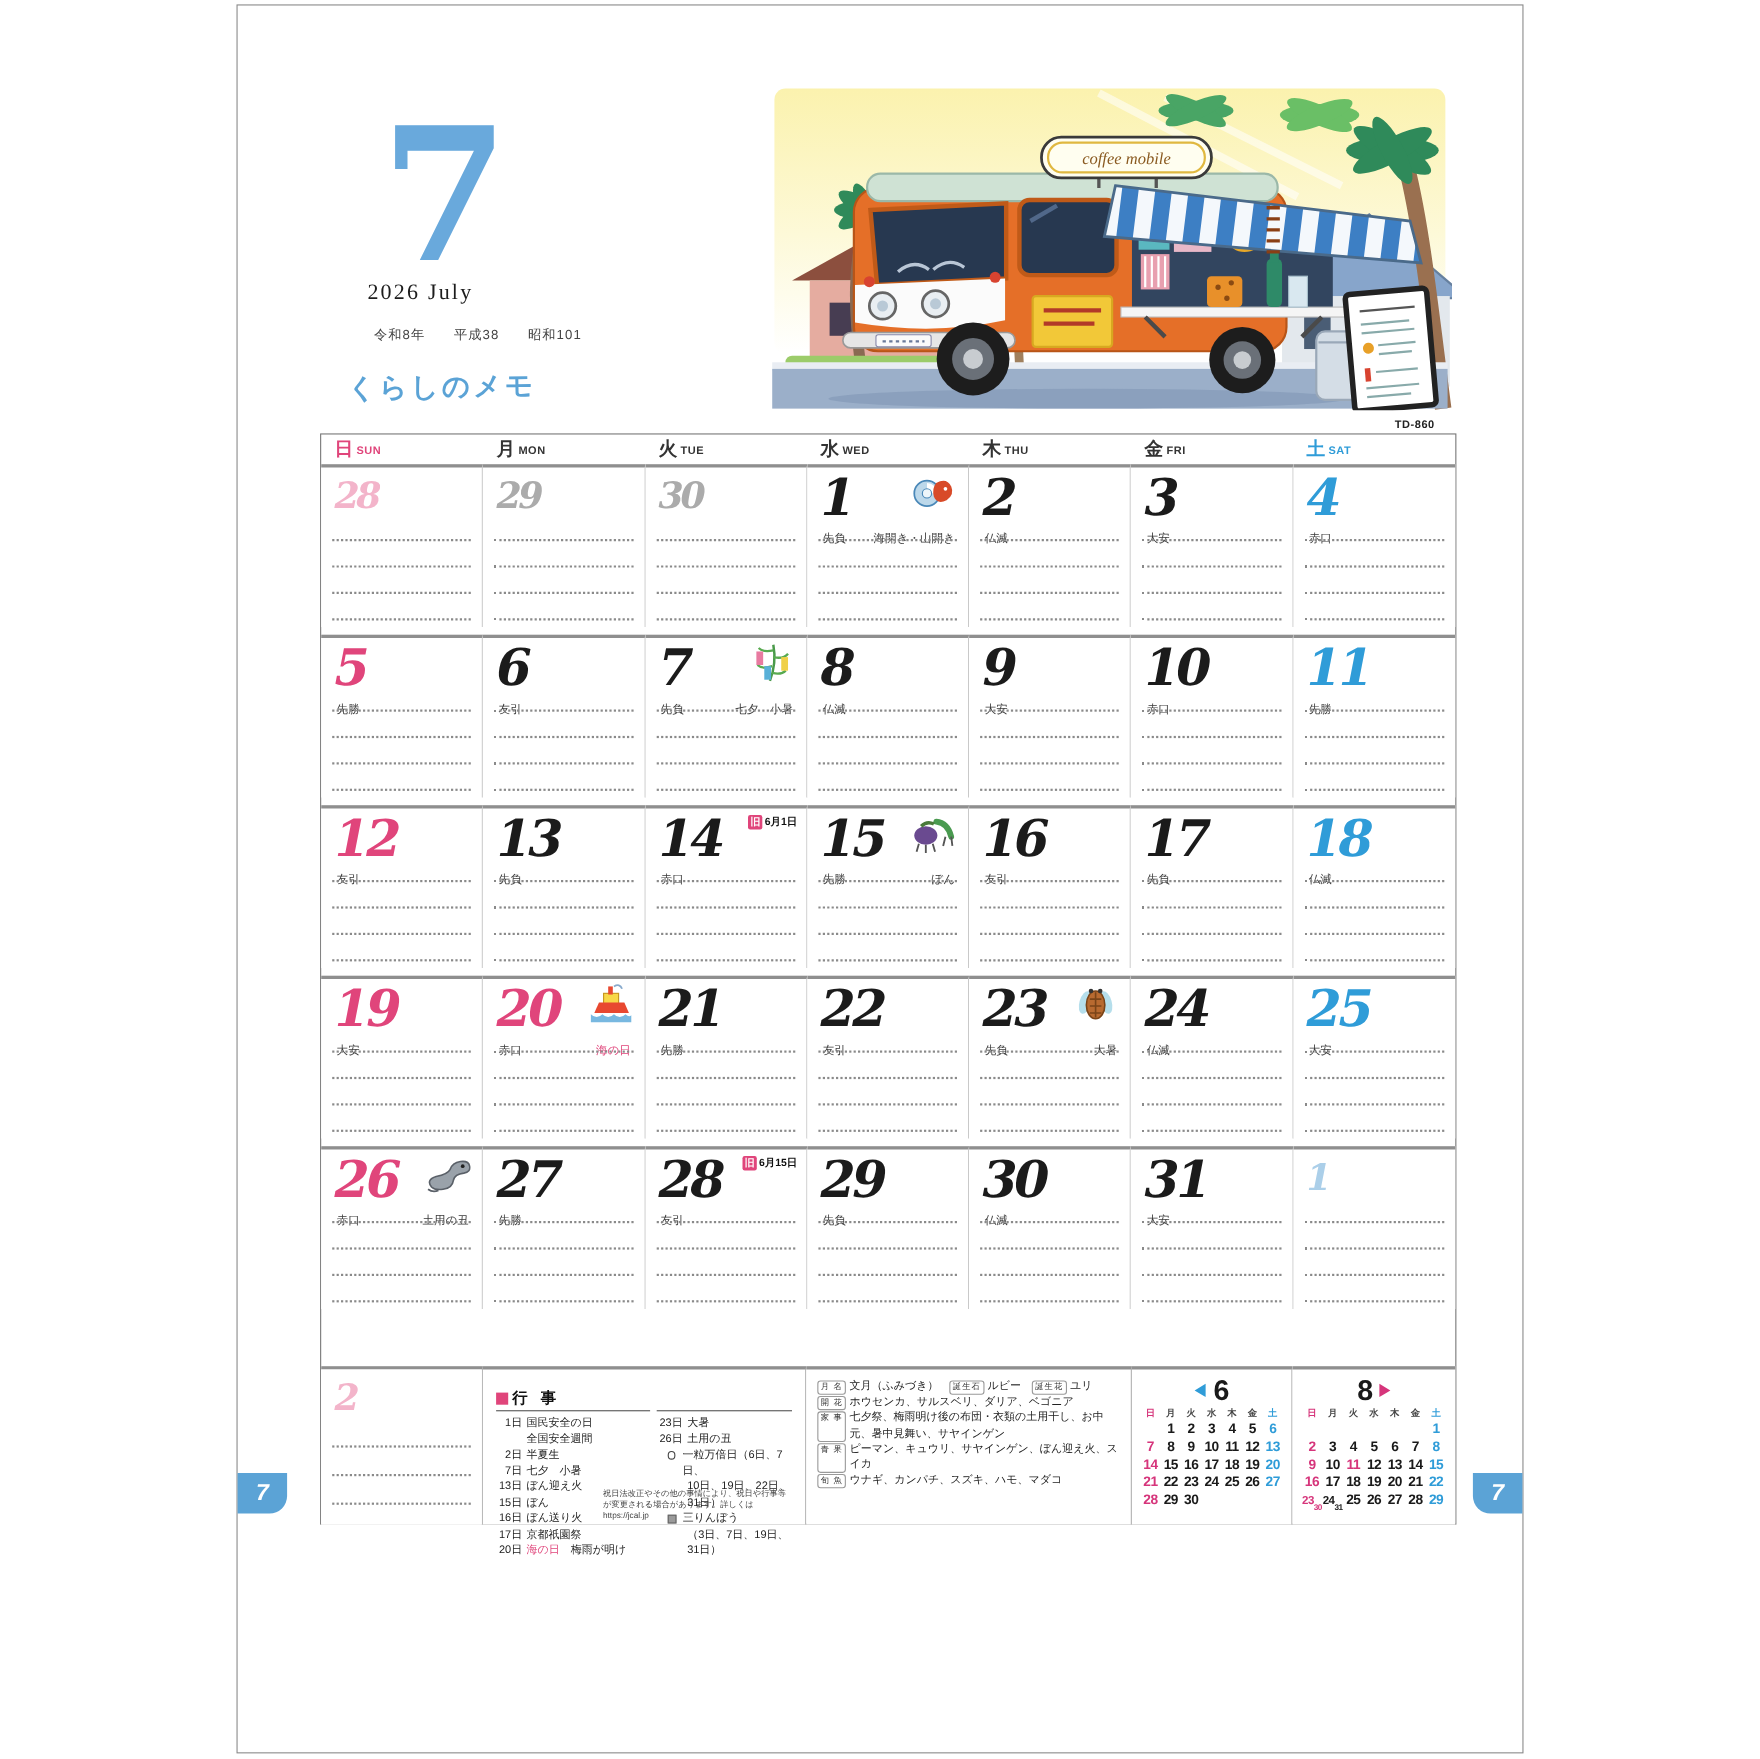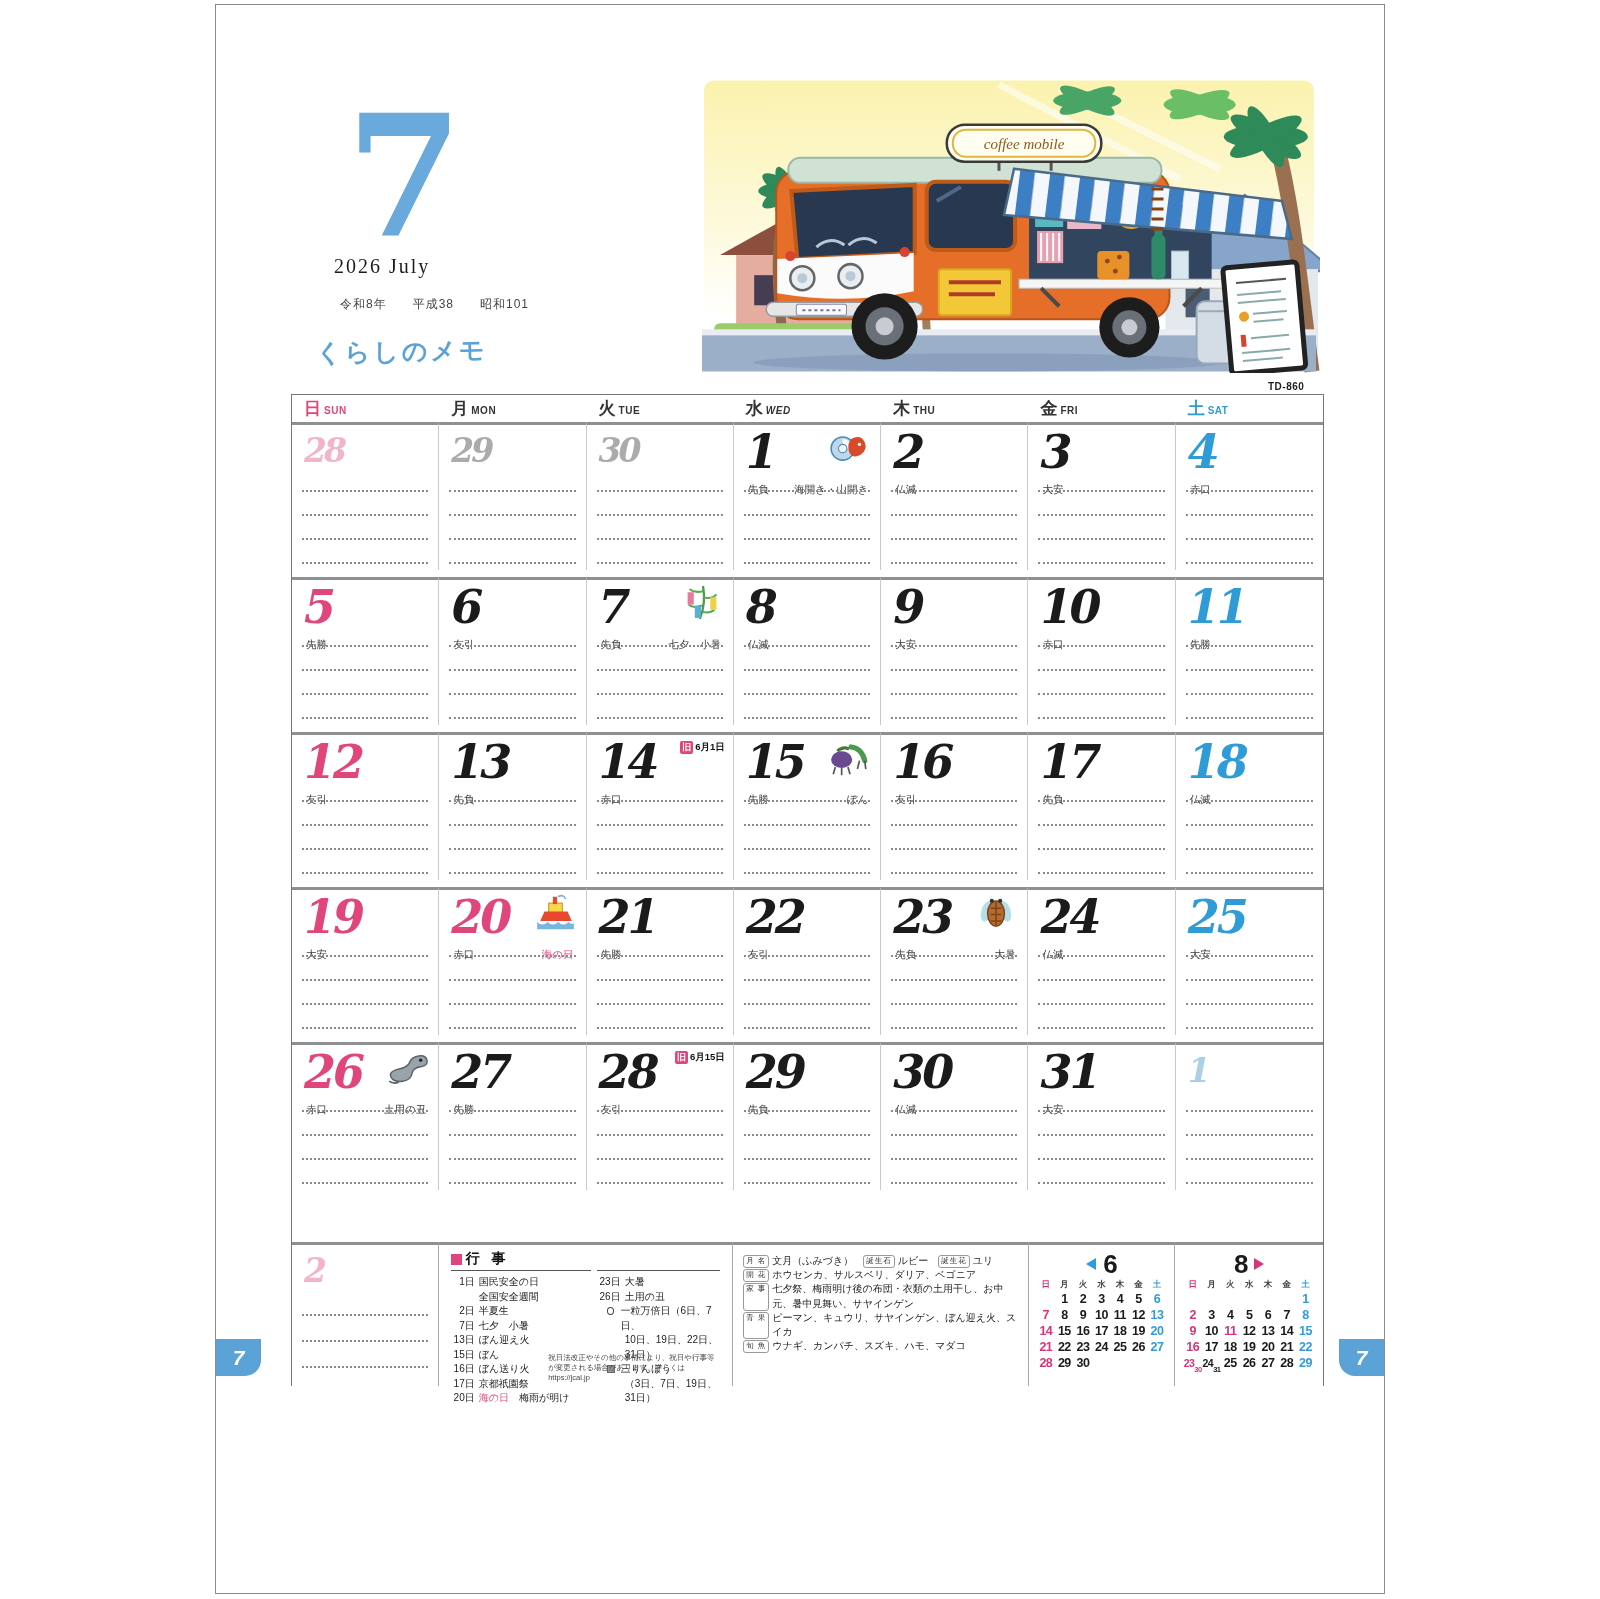--- a/index.html
+++ b/index.html
@@ -48,21 +48,21 @@
   .bbox { position:relative; border-top:3px solid #8f8f8f; border-right:1px solid #aaa; height:100%; background:#fff; }
   .bbox:last-child { border-right:none; }
   .next2-cell { width:147px; }
   .next2-cell .memo-lines { bottom:18px; }
   .next2-cell .mline { height:26px; }
   .events-box { width:295px; padding:5px 6px 2px 12px; }
   .saijiki-box { width:296px; padding:6px 8px 2px 10px; }
   .mini-box { width:147px; padding-top:4px; }
   .mini-box.aug { width:148px; }
 
-  .ev-cols { display:flex; }
+  .ev-cols { display:flex;margin-top:12px; }
   .ev-left { width:53%; }
   .ev-right { width:47%; }
   .ev-title { font-size:14px; font-weight:bold; letter-spacing:4px; color:#111; display:flex; align-items:center; height:18px; }
   .psq { display:inline-block; width:11px; height:11px; background:#e0457b; margin-right:4px; }
   .ev-hr { border:none; border-top:1.5px solid #555; margin:2px 6px 4px 0; }
   .ev-line { display:flex; font-size:10px; line-height:14.5px; color:#222; }
   .ev-d { width:24px; text-align:right; margin-right:4px; flex:none; }
   .ev-sym-circle { display:inline-block; width:8px; height:8px; border:1.2px solid #444; border-radius:50%; margin:3px 0 0 10px; }
   .ev-sym-square { display:inline-block; width:8px; height:8px; background:#9a9a9a; border:1.5px solid #666; margin:3px 0 0 10px; }
   .ev-pink { color:#e0457b; }
@@ -268,21 +268,21 @@
         <div class="wd-cell">
           <span class="wd-kanji" style="color: rgb(51, 51, 51);">月</span>
           <span class="wd-latin" style="color: rgb(51, 51, 51);">MON</span>
         </div>
         <div class="wd-cell">
           <span class="wd-kanji" style="color: rgb(51, 51, 51);">火</span>
           <span class="wd-latin" style="color: rgb(51, 51, 51);">TUE</span>
         </div>
         <div class="wd-cell">
           <span class="wd-kanji" style="color: rgb(51, 51, 51);">水</span>
-          <span class="wd-latin" style="color: rgb(51, 51, 51); font-style: italic;">WED</span>
+          <span class="wd-latin" style="color: rgb(51, 51, 51);">WED</span>
         </div>
         <div class="wd-cell">
           <span class="wd-kanji" style="color: rgb(51, 51, 51);">木</span>
           <span class="wd-latin" style="color: rgb(51, 51, 51);">THU</span>
         </div>
         <div class="wd-cell">
           <span class="wd-kanji" style="color: rgb(51, 51, 51);">金</span>
           <span class="wd-latin" style="color: rgb(51, 51, 51);">FRI</span>
         </div>
         <div class="wd-cell">

